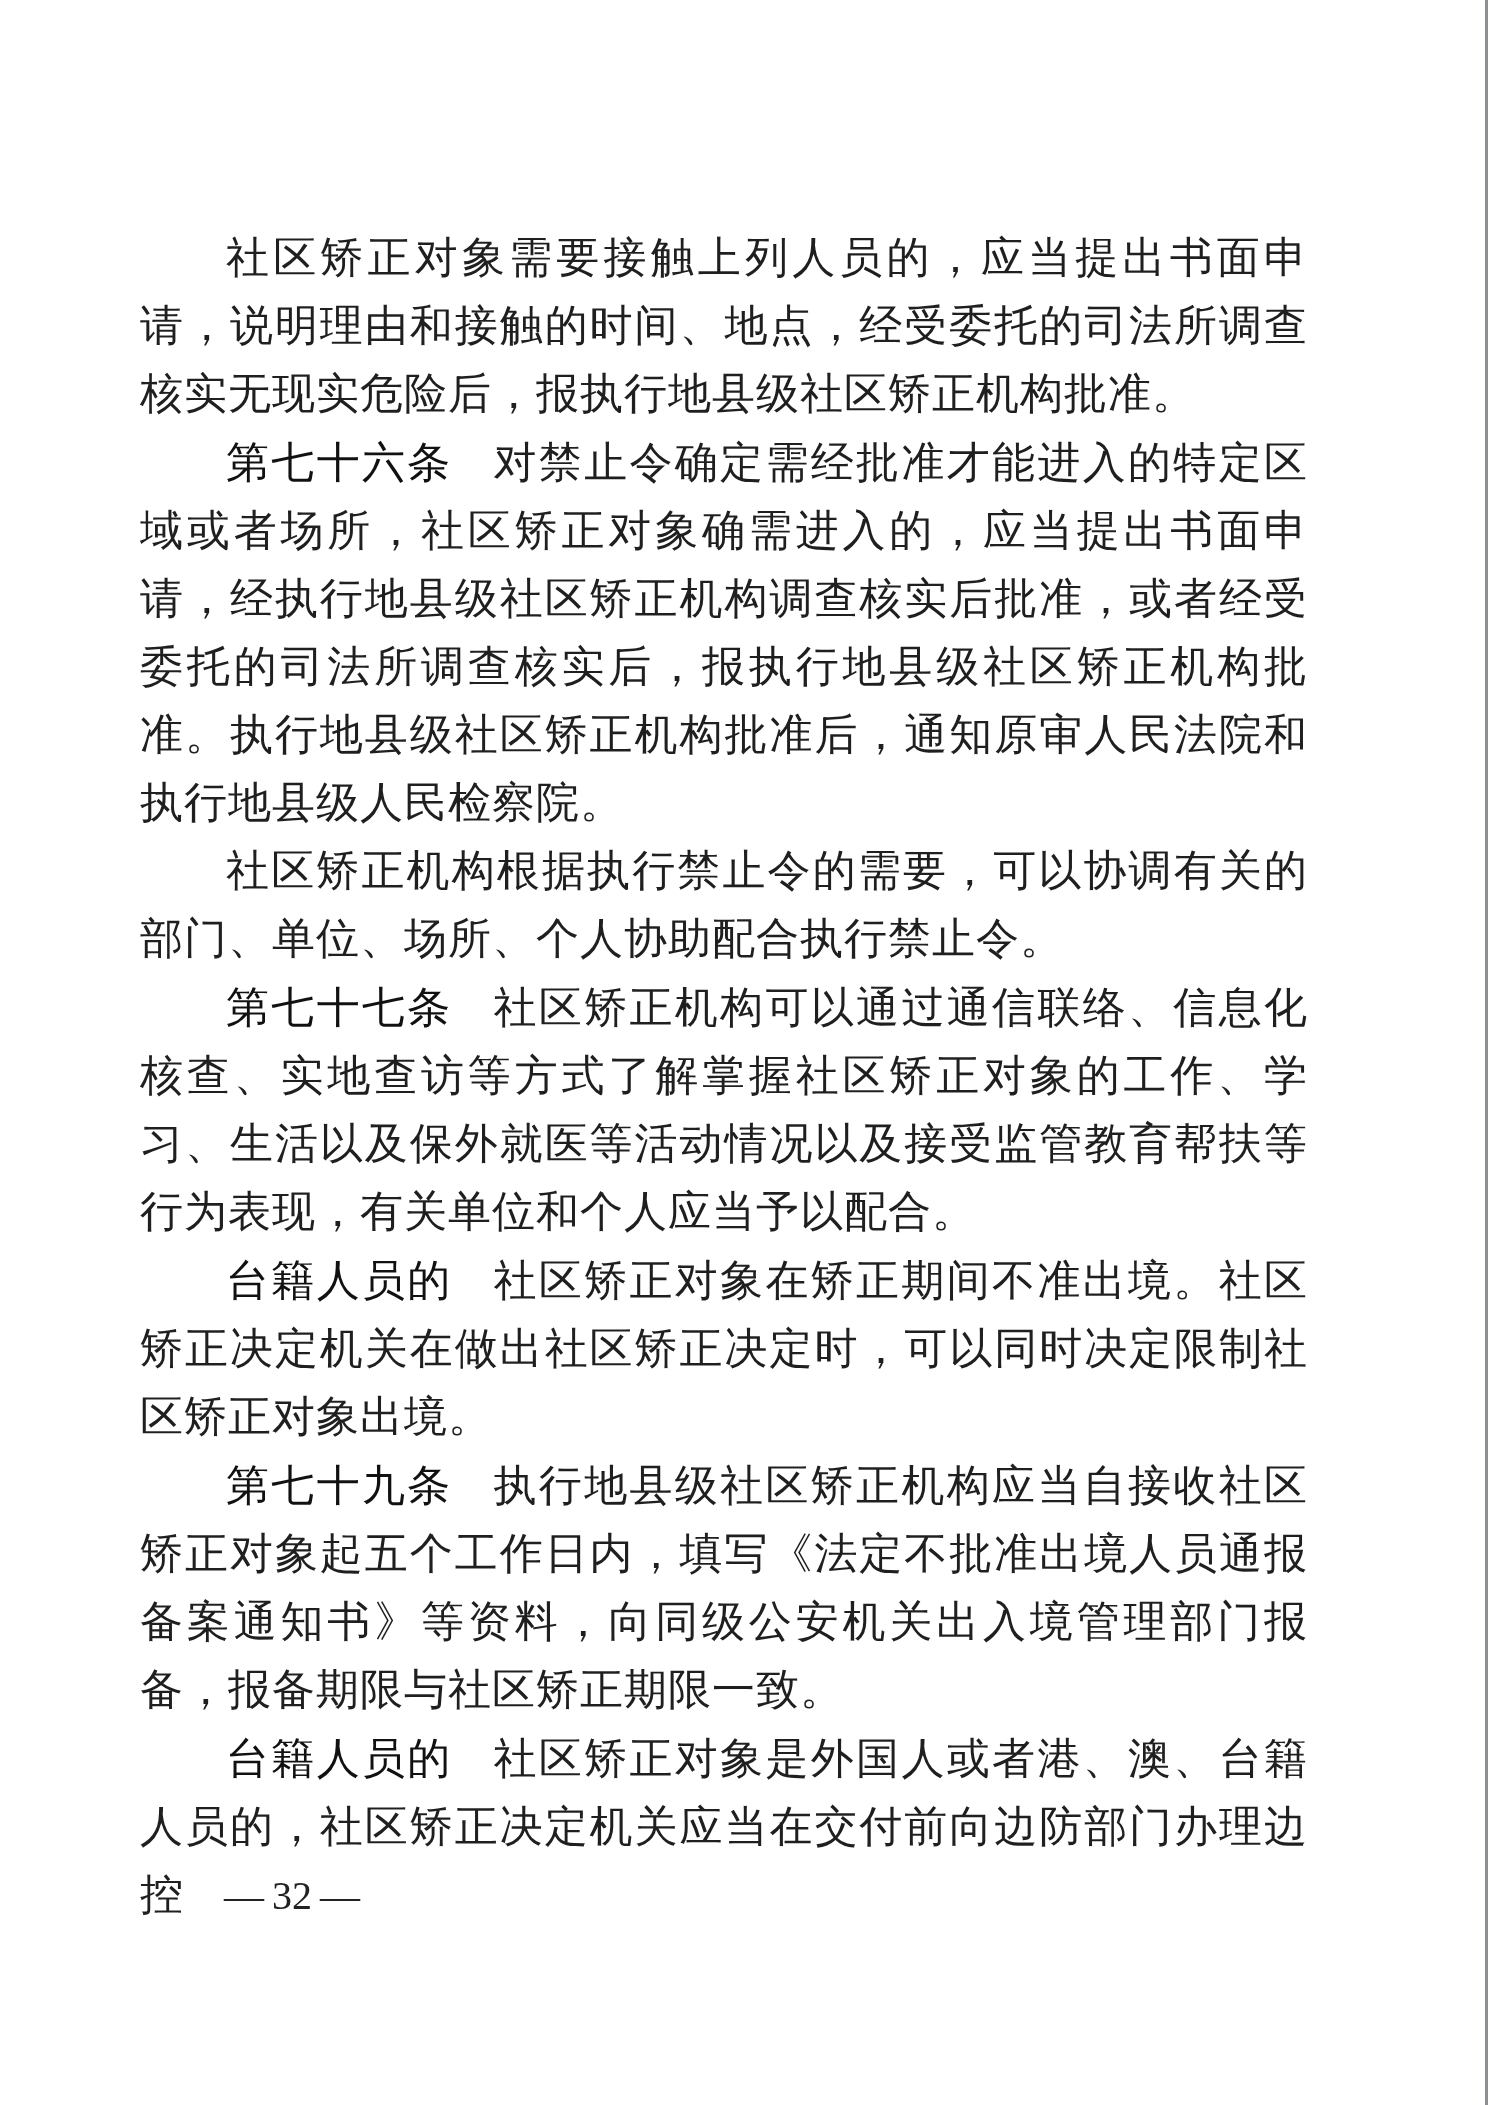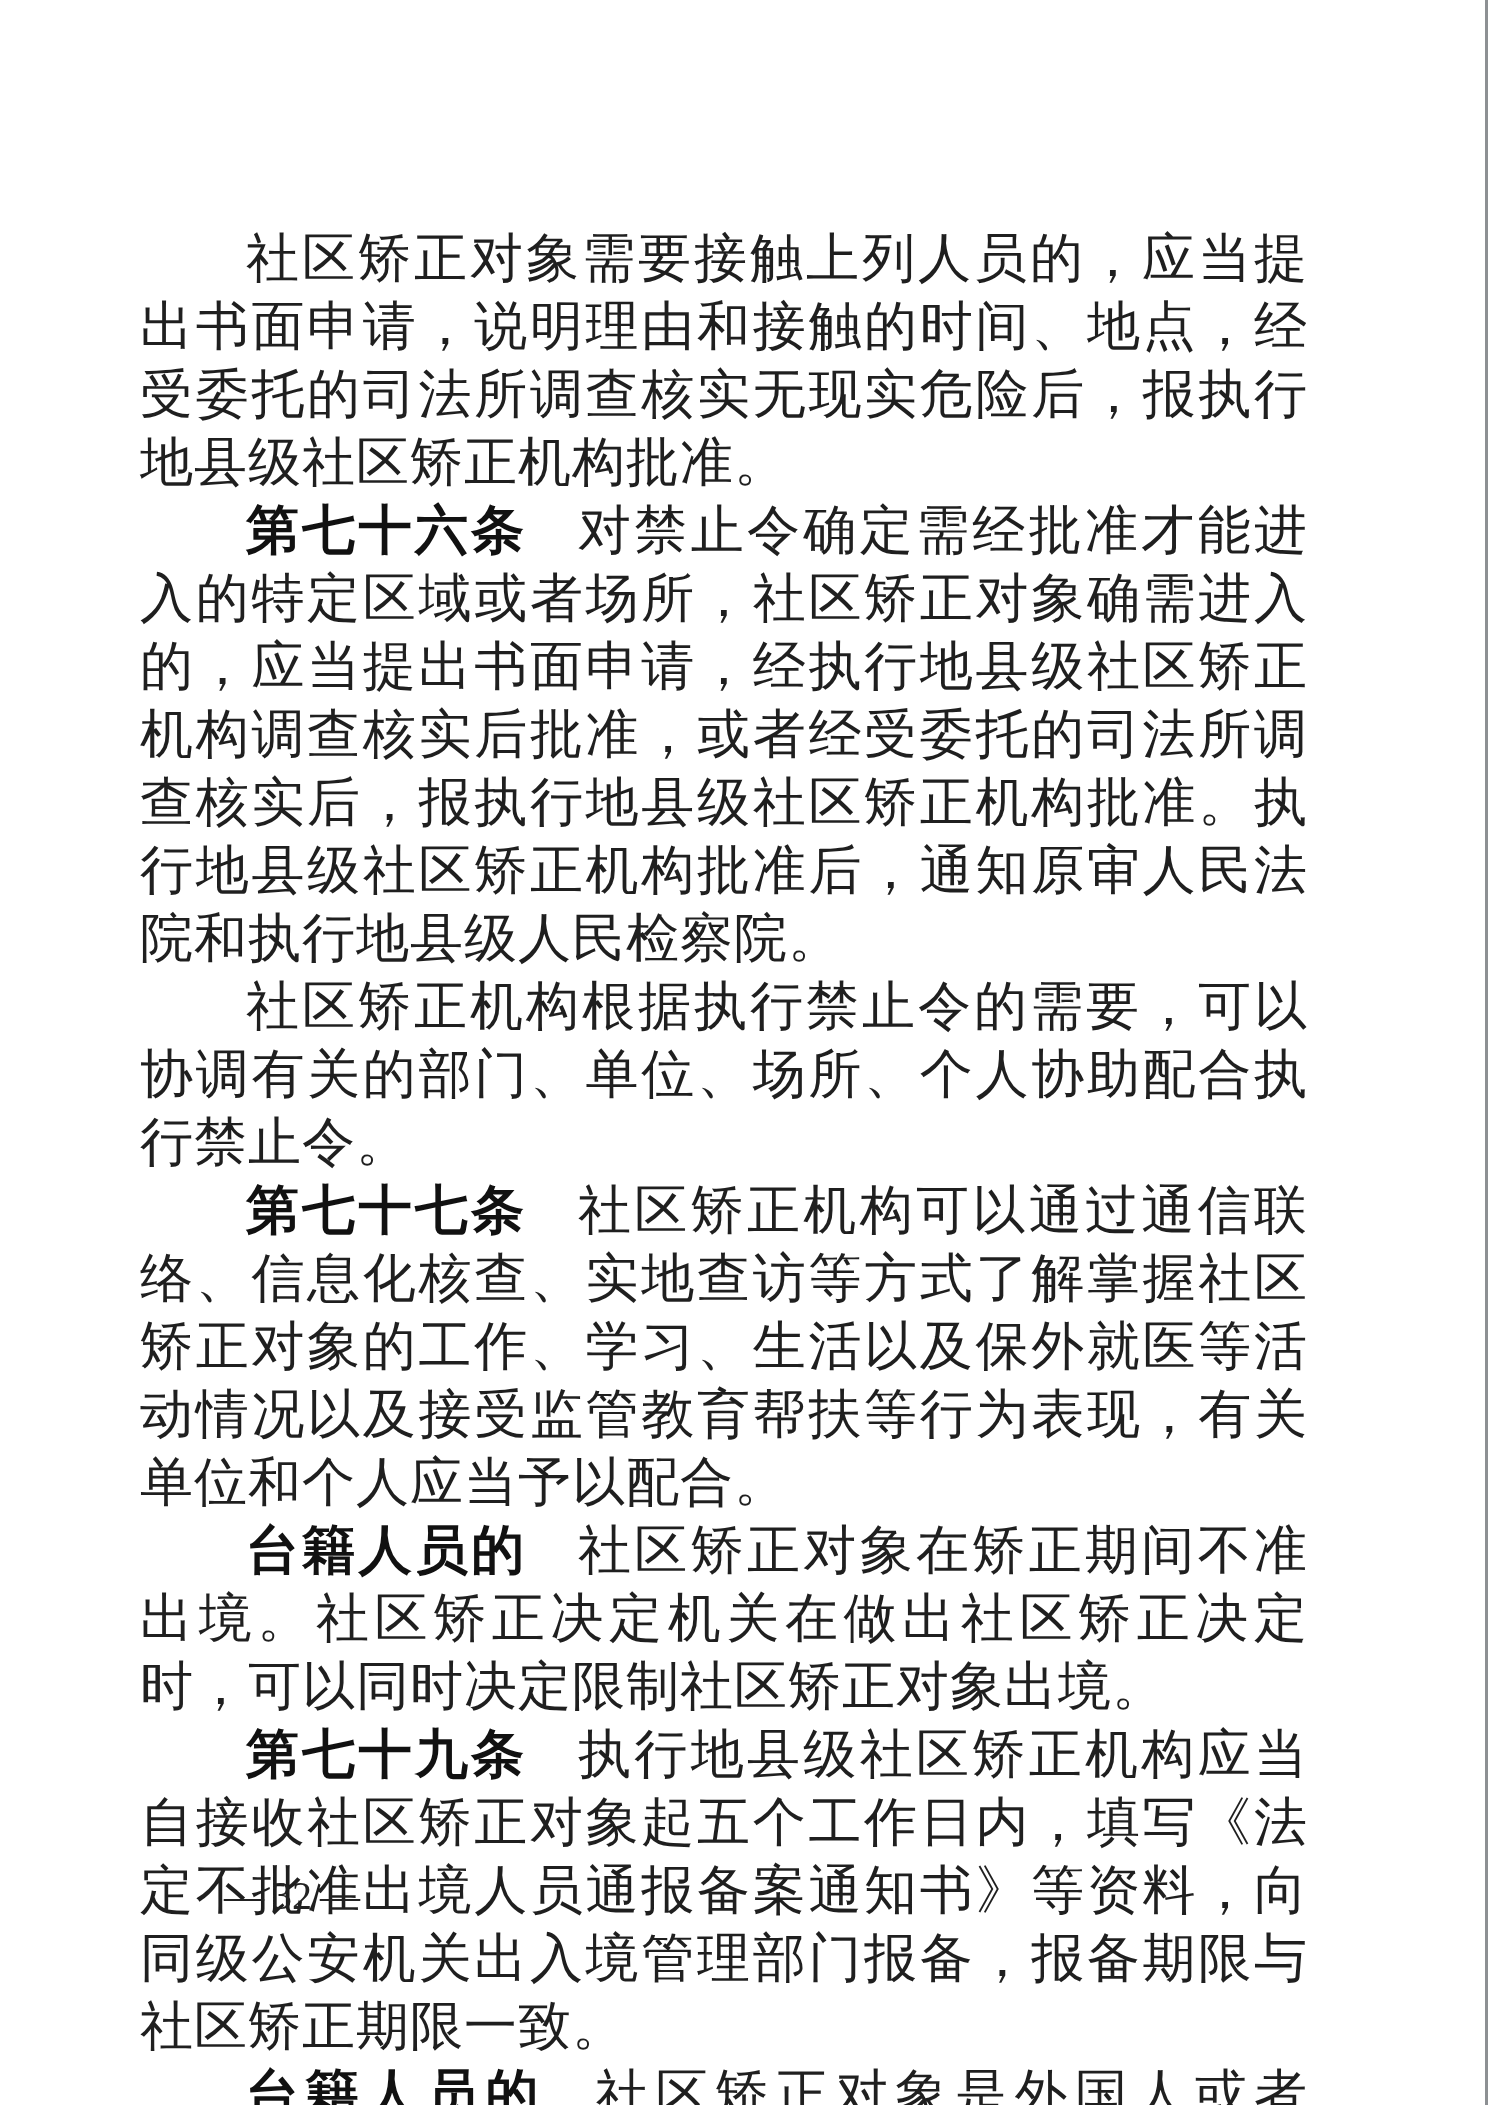--- a/index.html
+++ b/index.html
@@ -18,30 +18,30 @@
   }
   .content {
     position: absolute;
     left: 140px;
     top: 224px;
     width: 1168px;
   }
   p.para {
     margin: 0;
     padding: 0;
-    font-size: 53px;
+    font-size: 43px;
     line-height: 68px;
     letter-spacing: 1px;
     text-align: justify;
     text-justify: inter-ideograph;
     text-indent: 2em;
     color: #1f1f1f;
   }
   .term {
-    font-weight: bold;
+    font-weight: normal;
     font-family: "Liberation Sans", sans-serif;
     margin-right: 0.95em;
     color: #111111;
   }
   .footer {
     position: absolute;
     left: 224px;
     top: 1872px;
     display: flex;
     align-items: center;

